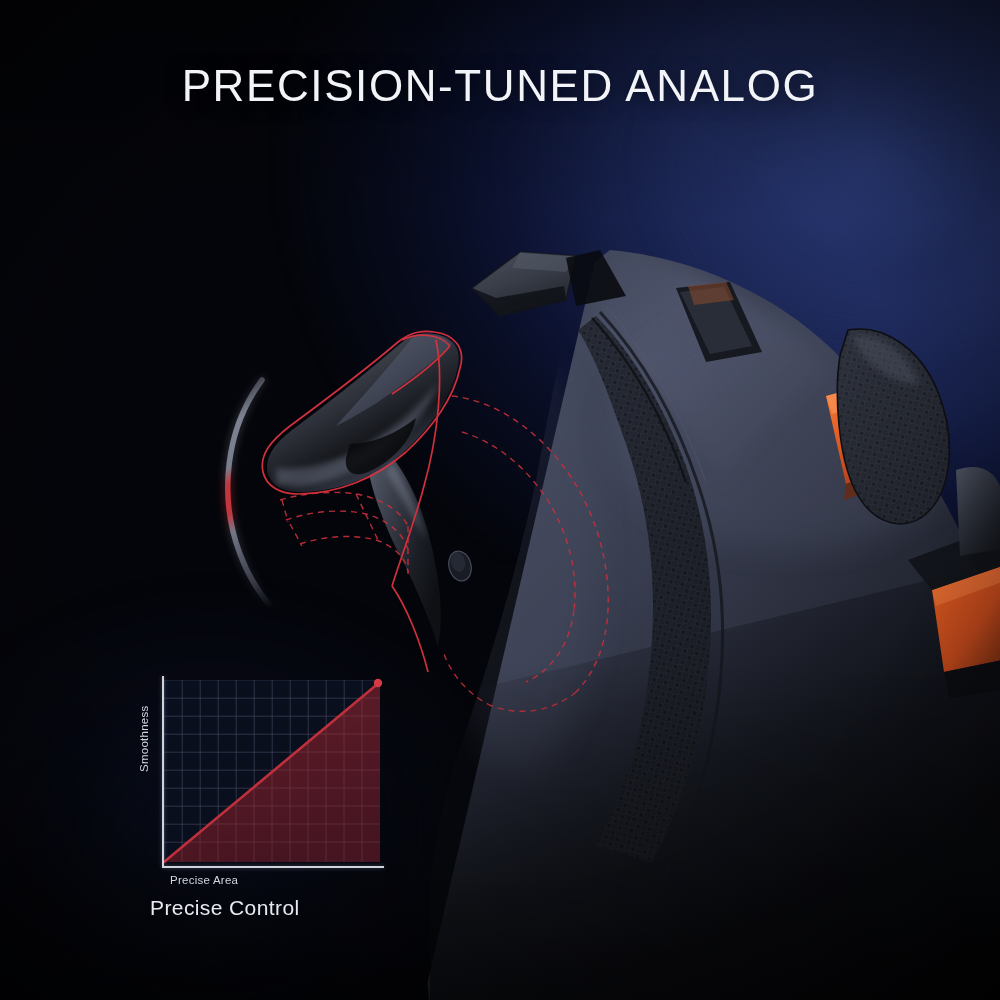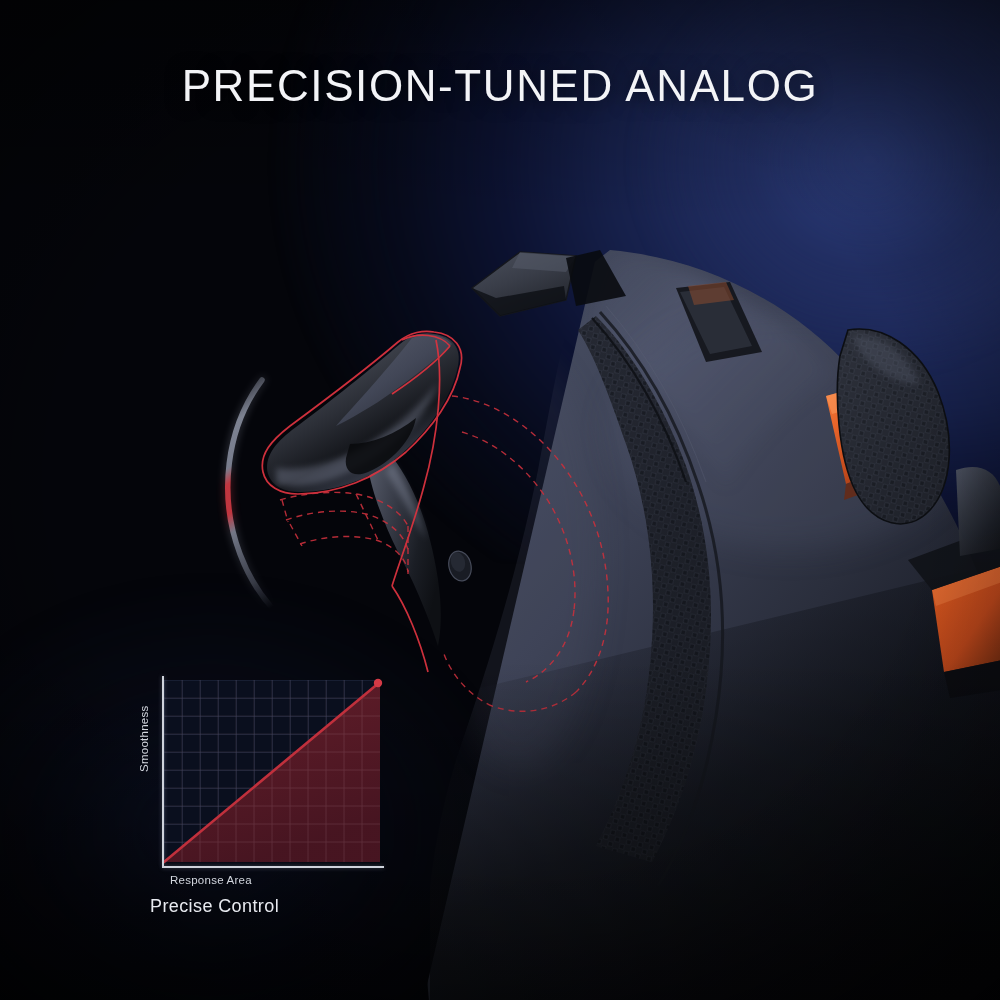--- a/index.html
+++ b/index.html
@@ -137,21 +137,21 @@
     font-size: 11.5px;
     letter-spacing: .25px;
     white-space: nowrap;
     user-select: none;
   }
   .chart-caption {
     position: absolute;
     left: 18px;
     top: 228px;
     color: #e8eaf0;
-    font-size: 18px;
+    font-size: 21px;
     letter-spacing: .4px;
     white-space: nowrap;
     user-select: none;
   }
 </style>
 </head>
 <body>
 
 <div id="stage">
 
@@ -481,17 +481,17 @@
         <line x1="0" y1="182" x2="216" y2="2" stroke="#c0303c" stroke-width="2.6" stroke-linecap="round"></line>
 
         <circle cx="214" cy="3" r="4.2" fill="#d43a46"></circle>
       </svg>
 
       <div class="axis-y"></div>
       <div class="axis-x"></div>
     </div>
 
     <div class="ylabel">Smoothness</div>
-    <div class="xlabel">Response Area</div>
+    <div class="xlabel">Precise Area</div>
     <div class="chart-caption">Precise Control</div>
   </div>
 
 </div>
 
 </body></html>

